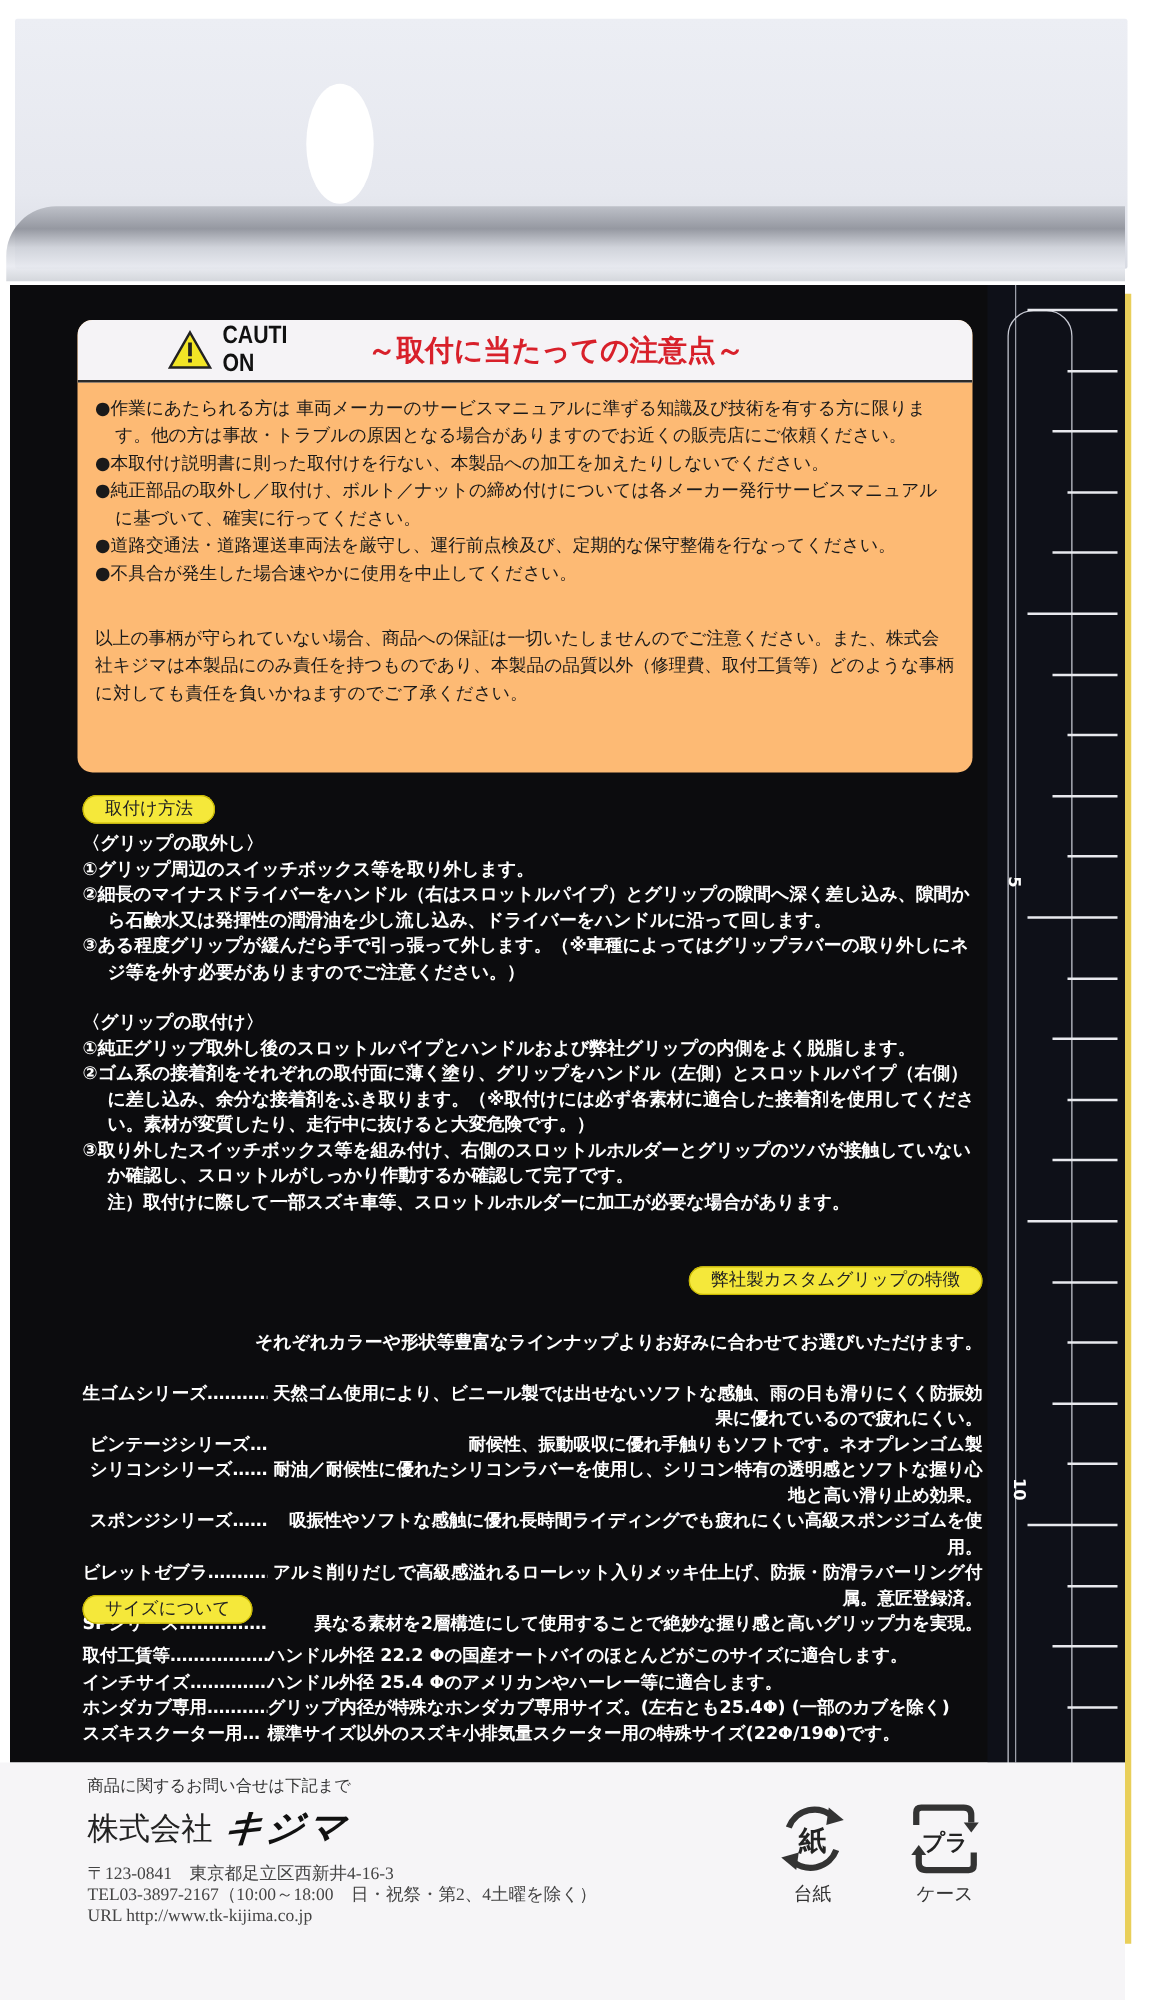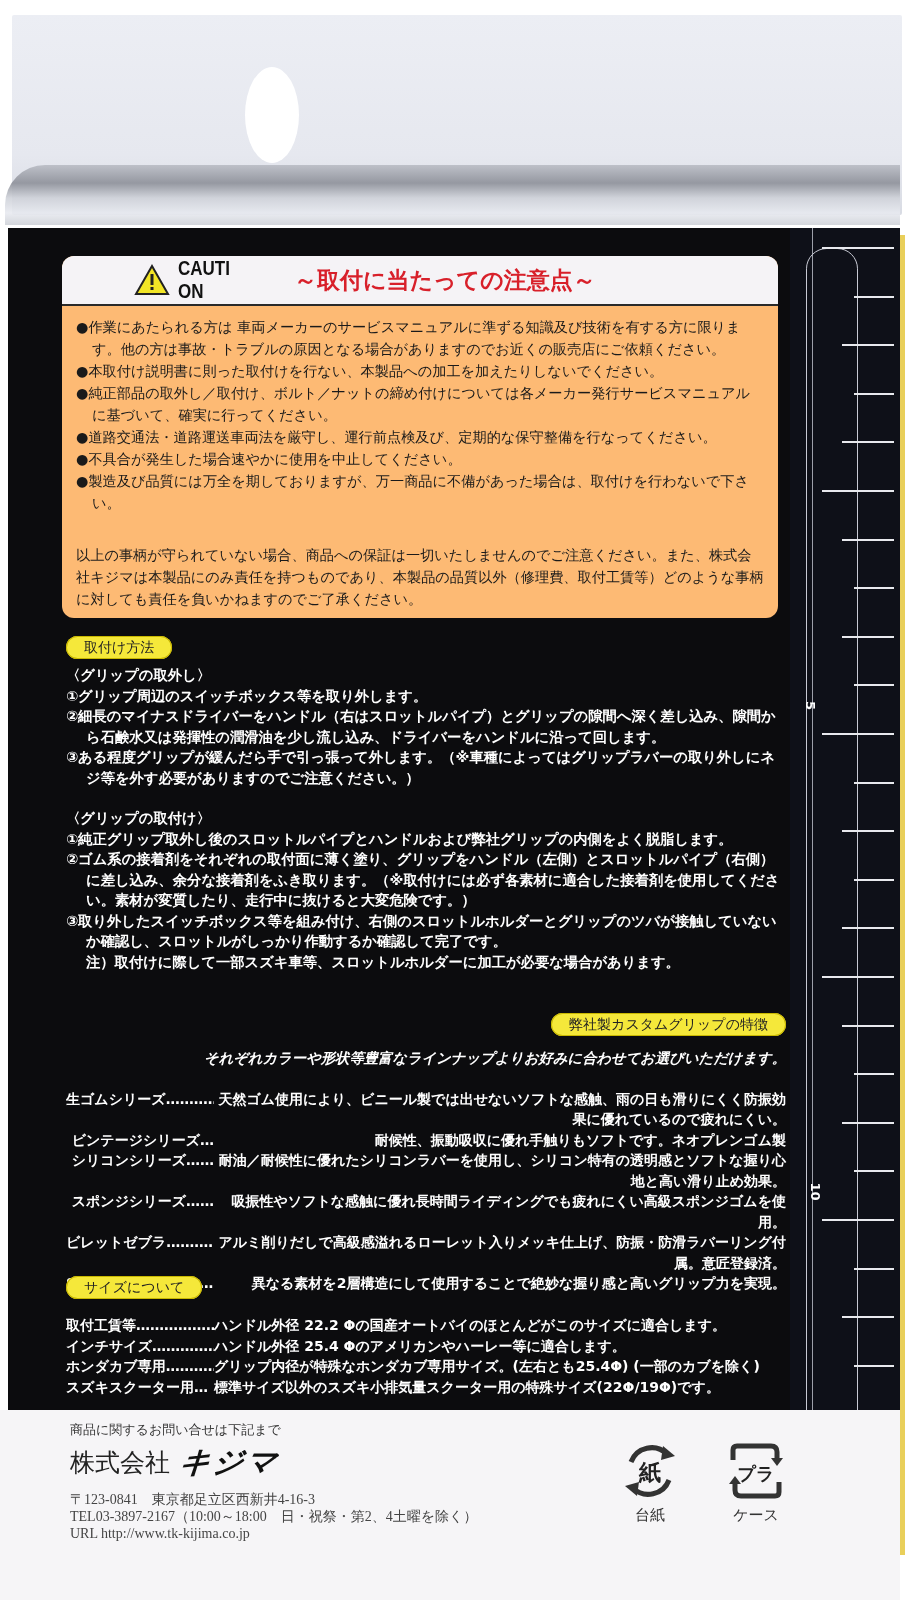--- a/index.html
+++ b/index.html
@@ -115,21 +115,20 @@
     </svg>
     <span class="caution-word">CAUTI ON</span>
     <span class="caution-title">～取付に当たっての注意点～</span>
   </div>
   <div class="caution-body">
     <div class="bullet">●作業にあたられる方は 車両メーカーのサービスマニュアルに準ずる知識及び技術を有する方に限ります。他の方は事故・トラブルの原因となる場合がありますのでお近くの販売店にご依頼ください。</div>
     <div class="bullet">●本取付け説明書に則った取付けを行ない、本製品への加工を加えたりしないでください。</div>
     <div class="bullet">●純正部品の取外し／取付け、ボルト／ナットの締め付けについては各メーカー発行サービスマニュアルに基づいて、確実に行ってください。</div>
     <div class="bullet">●道路交通法・道路運送車両法を厳守し、運行前点検及び、定期的な保守整備を行なってください。</div>
     <div class="bullet">●不具合が発生した場合速やかに使用を中止してください。</div>
-    <div class="bullet">●製造及び品質には万全を期しておりますが、万一商品に不備があった場合は、取付けを行わないで下さい。</div>
     <div class="note">以上の事柄が守られていない場合、商品への保証は一切いたしませんのでご注意ください。また、株式会社キジマは本製品にのみ責任を持つものであり、本製品の品質以外（修理費、取付工賃等）どのような事柄に対しても責任を負いかねますのでご了承ください。</div>
   </div>
 </div>
 
 <div class="section" style="top:636px; width:715px;">
   <span class="pill">取付け方法</span>
   <div class="sec-text" style="margin-top:6px;">
     <div>〈グリップの取外し〉</div>
     <div>①グリップ周辺のスイッチボックス等を取り外します。</div>
     <div class="indent" style="text-indent:-20px;">②細長のマイナスドライバーをハンドル（右はスロットルパイプ）とグリップの隙間へ深く差し込み、隙間から石鹸水又は発揮性の潤滑油を少し流し込み、ドライバーをハンドルに沿って回します。</div>
@@ -138,21 +137,21 @@
     <div>〈グリップの取付け〉</div>
     <div>①純正グリップ取外し後のスロットルパイプとハンドルおよび弊社グリップの内側をよく脱脂します。</div>
     <div class="indent" style="text-indent:-20px;">②ゴム系の接着剤をそれぞれの取付面に薄く塗り、グリップをハンドル（左側）とスロットルパイプ（右側）に差し込み、余分な接着剤をふき取ります。（※取付けには必ず各素材に適合した接着剤を使用してください。素材が変質したり、走行中に抜けると大変危険です。）</div>
     <div class="indent" style="text-indent:-20px;">③取り外したスイッチボックス等を組み付け、右側のスロットルホルダーとグリップのツバが接触していないか確認し、スロットルがしっかり作動するか確認して完了です。</div>
     <div class="indent">注）取付けに際して一部スズキ車等、スロットルホルダーに加工が必要な場合があります。</div>
   </div>
 </div>
 
 <div class="section" style="top:1013px; width:720px;text-align:right;">
   <span class="pill">弊社製カスタムグリップの特徴</span>
-  <div class="sec-text" style="margin-top:12px;font-style:italic;">それぞれカラーや形状等豊富なラインナップよりお好みに合わせてお選びいただけます。</div>
+  <div class="sec-text" style="margin-top:28px;">それぞれカラーや形状等豊富なラインナップよりお好みに合わせてお選びいただけます。</div>
   <div style="height:20px"></div>
   <div class="feat-row">
       <span class="label">生ゴムシリーズ…………</span>
       <span class="desc">天然ゴム使用により、ビニール製では出せないソフトな感触、雨の日も滑りにくく防振効果に優れているので疲れにくい。</span>
     </div>
   <div class="feat-row">
       <span class="label">ビンテージシリーズ…</span>
       <span class="desc">耐候性、振動吸収に優れ手触りもソフトです。ネオプレンゴム製</span>
     </div>
   <div class="feat-row">

